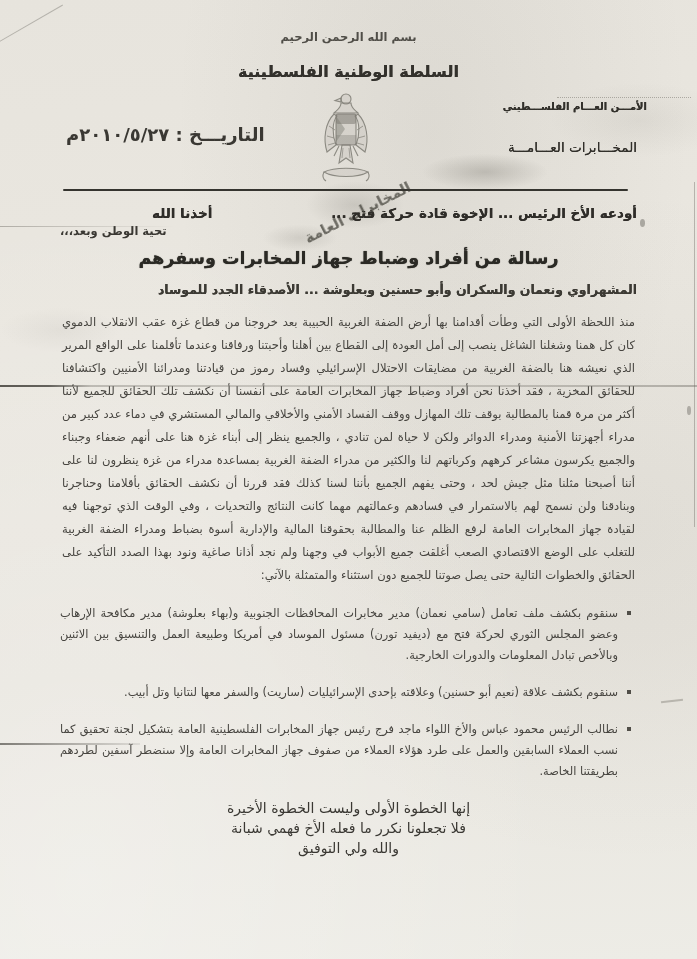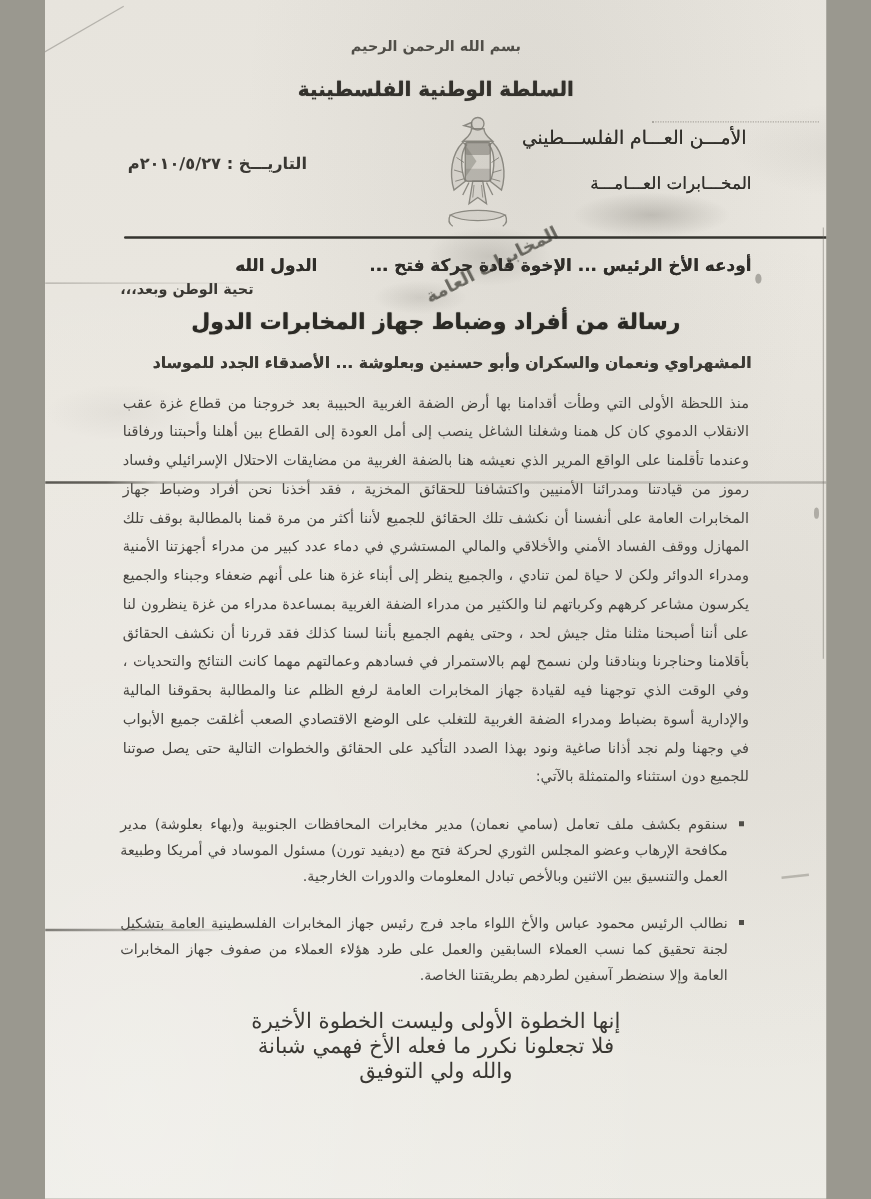--- a/index.html
+++ b/index.html
@@ -1,18 +1,18 @@
 <!DOCTYPE html>
 <html lang="ar" dir="rtl"><head>
 <meta charset="utf-8">
 <style>
   html,body{margin:0;padding:0;background:#9a988f;}
   .page{
     position:relative;
-    width:625px;height:959px;
+    width:697px;height:959px;
     margin:0 auto;
     overflow:hidden;
     font-family:"DejaVu Sans",sans-serif;
     direction:rtl;
     background:
       radial-gradient(ellipse at 62% 14%, rgba(120,117,108,0.10), transparent 42%),
       radial-gradient(ellipse at 12% 92%, rgba(255,255,255,0.28), transparent 55%),
       radial-gradient(ellipse at 90% 55%, rgba(125,122,112,0.08), transparent 45%),
       linear-gradient(176deg,#e7e4dd 0%,#eae7e0 35%,#e8e5de 68%,#edece6 100%);
     color:#3b3934;
@@ -44,40 +44,40 @@
   .bismillah{position:absolute;top:30px;left:0;right:0;text-align:center;
     font-size:11.5px;font-weight:600;color:#504e48;letter-spacing:0.5px;}
   .authority{position:absolute;top:62px;left:0;right:0;text-align:center;
     font-size:16px;font-weight:800;color:#33312c;letter-spacing:1px;
     text-shadow:0 0 0.6px #33312c;}
   .emblem{position:absolute;left:296px;top:86px;width:100px;height:112px;opacity:0.75;filter:blur(0.3px);}
   .stamp{position:absolute;left:268px;top:212px;width:150px;
     transform:rotate(-27deg);transform-origin:center;
     font-size:14.5px;font-weight:700;color:rgba(72,70,63,0.78);letter-spacing:2px;
     filter:blur(0.3px);}
-  .org-line1{position:absolute;right:64px;top:101px;font-size:15px;font-weight:400;color:#32302b;text-shadow:0 0 0.4px #32302b;}
+  .org-line1{position:absolute;right:50px;top:101px;font-size:10px;font-weight:700;color:#32302b;text-shadow:0 0 0.4px #32302b;}
   .org-line2{position:absolute;right:60px;top:139px;font-size:13.5px;font-weight:400;color:#32302b;text-shadow:0 0 0.4px #32302b;}
-  .date-line{position:absolute;left:66px;top:124px;font-size:13px;font-weight:700;color:#3a3833;direction:rtl;}
+  .date-line{position:absolute;left:66px;top:124px;font-size:18px;font-weight:700;color:#3a3833;direction:rtl;}
   .head-rule{position:absolute;left:63px;top:189px;width:565px;height:2px;background:#35342f;border-radius:1px;}
 
   
   .letter{position:absolute;left:60px;right:60px;top:205px;z-index:4;}
   .salutation{display:flex;justify-content:space-between;align-items:baseline;
     padding-left:92px;font-size:13.5px;font-weight:800;color:#2f2d29;text-shadow:0 0 0.3px #2f2d29;}
   .greeting{text-align:left;margin:3px 150px 0 0;font-size:11.5px;font-weight:700;color:#3a3833;}
   .title{margin:10px 0 0;text-align:center;font-size:17.5px;font-weight:800;color:#2b2a25;
     letter-spacing:0.5px;text-shadow:0 0 0.8px #2b2a25;}
   .subtitle{margin-top:14px;text-align:right;font-size:12.5px;font-weight:700;color:#3c3a34;text-shadow:0 0 0.3px #3c3a34;}
   .body-par{margin:14px 2px 0;font-size:11.6px;line-height:23px;text-align:justify;
     color:#474540;}
   .bullets{list-style:none;margin:10px 0 0;padding:0 6px 0 0;}
   .bullets li{display:flex;gap:9px;margin-top:16px;font-size:11.4px;line-height:21px;
     text-align:justify;color:#474540;}
   .sq{flex:0 0 auto;width:4px;height:4px;margin-top:8px;background:#504e48;}
-  .closing{margin-top:16px;text-align:center;font-size:17px;line-height:20px;color:#3a3833;}
+  .closing{margin-top:16px;text-align:center;font-size:14px;line-height:20px;color:#3a3833;}
 </style>
 </head>
 <body>
 
 <div class="page">
 
   <div class="artifact crease-top-left"></div>
   <div class="artifact dotted-topright"></div>
   <div class="artifact crease-mid-left"></div>
   <div class="artifact crease-full"></div>
@@ -123,32 +123,36 @@
 
     <div class="org-line1">الأمـــن العـــام الفلســـطيني</div>
     <div class="org-line2">المخـــابرات العـــامـــة</div>
     <div class="date-line">التاريـــخ : ٢٠١٠/٥/٢٧م</div>
     <div class="head-rule"></div>
   </header>
 
   <main class="letter">
     <div class="salutation">
       <span>أودعه الأخ الرئيس ... الإخوة قادة حركة فتح ...</span>
-      <span>الدول الله</span>
+      <span>أخذنا الله</span>
     </div>
     <div class="greeting">تحية الوطن وبعد،،،</div>
-    <h1 class="title">رسالة من أفراد وضباط جهاز المخابرات الدول</h1>
+    <h1 class="title">رسالة من أفراد وضباط جهاز المخابرات وسفرهم</h1>
     <div class="subtitle">المشهراوي ونعمان والسكران وأبو حسنين وبعلوشة ... الأصدقاء الجدد للموساد</div>
 
     <p class="body-par">منذ اللحظة الأولى التي وطأت أقدامنا بها أرض الضفة الغربية الحبيبة بعد خروجنا من قطاع غزة عقب الانقلاب الدموي كان كل همنا وشغلنا الشاغل ينصب إلى أمل العودة إلى القطاع بين أهلنا وأحبتنا ورفاقنا وعندما تأقلمنا على الواقع المرير الذي نعيشه هنا بالضفة الغربية من مضايقات الاحتلال الإسرائيلي وفساد رموز من قيادتنا ومدرائنا الأمنيين واكتشافنا للحقائق المخزية ، فقد أخذنا نحن أفراد وضباط جهاز المخابرات العامة على أنفسنا أن نكشف تلك الحقائق للجميع لأننا أكثر من مرة قمنا بالمطالبة بوقف تلك المهازل ووقف الفساد الأمني والأخلاقي والمالي المستشري في دماء عدد كبير من مدراء أجهزتنا الأمنية ومدراء الدوائر ولكن لا حياة لمن تنادي ، والجميع ينظر إلى أبناء غزة هنا على أنهم ضعفاء وجبناء والجميع يكرسون مشاعر كرههم وكرباتهم لنا والكثير من مدراء الضفة الغربية بمساعدة مدراء من غزة ينظرون لنا على أننا أصبحنا مثلنا مثل جيش لحد ، وحتى يفهم الجميع بأننا لسنا كذلك فقد قررنا أن نكشف الحقائق بأقلامنا وحناجرنا وبنادقنا ولن نسمح لهم بالاستمرار في فسادهم وعمالتهم مهما كانت النتائج والتحديات ، وفي الوقت الذي توجهنا فيه لقيادة جهاز المخابرات العامة لرفع الظلم عنا والمطالبة بحقوقنا المالية والإدارية أسوة بضباط ومدراء الضفة الغربية للتغلب على الوضع الاقتصادي الصعب أغلقت جميع الأبواب في وجهنا ولم نجد أذانا صاغية ونود بهذا الصدد التأكيد على الحقائق والخطوات التالية حتى يصل صوتنا للجميع دون استثناء والمتمثلة بالآتي:</p>
 
     <ul class="bullets">
       <li>
         <span class="sq"></span>
         <span>سنقوم بكشف ملف تعامل (سامي نعمان) مدير مخابرات المحافظات الجنوبية و(بهاء بعلوشة) مدير مكافحة الإرهاب وعضو المجلس الثوري لحركة فتح مع (ديفيد تورن) مسئول الموساد في أمريكا وطبيعة العمل والتنسيق بين الاثنين وبالأخص تبادل المعلومات والدورات الخارجية.</span>
+      </li>
+      <li>
+        <span class="sq"></span>
+        <span>سنقوم بكشف علاقة (نعيم أبو حسنين) وعلاقته بإحدى الإسرائيليات (ساريت) والسفر معها لنتانيا وتل أبيب.</span>
       </li>
       <li>
         <span class="sq"></span>
         <span>نطالب الرئيس محمود عباس والأخ اللواء ماجد فرج رئيس جهاز المخابرات الفلسطينية العامة بتشكيل لجنة تحقيق كما نسب العملاء السابقين والعمل على طرد هؤلاء العملاء من صفوف جهاز المخابرات العامة وإلا سنضطر آسفين لطردهم بطريقتنا الخاصة.</span>
       </li>
     </ul>
 
     <div class="closing">
       <div>إنها الخطوة الأولى وليست الخطوة الأخيرة</div>
       <div>فلا تجعلونا نكرر ما فعله الأخ فهمي شبانة</div>

